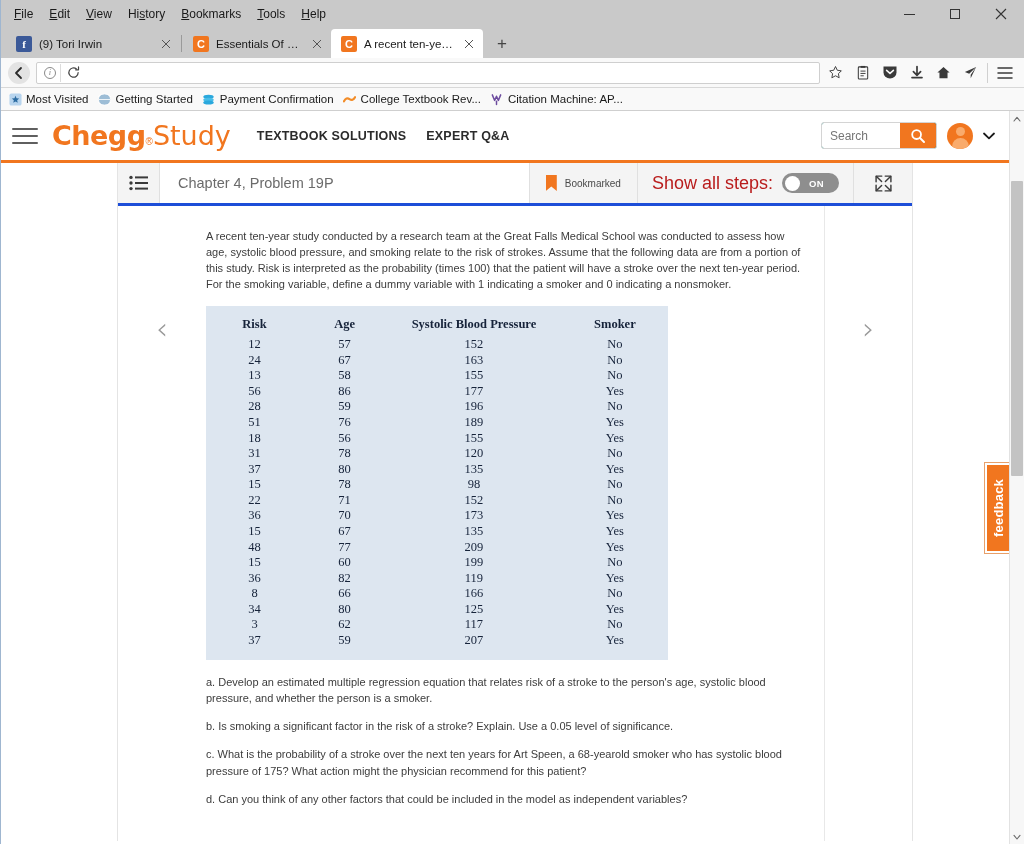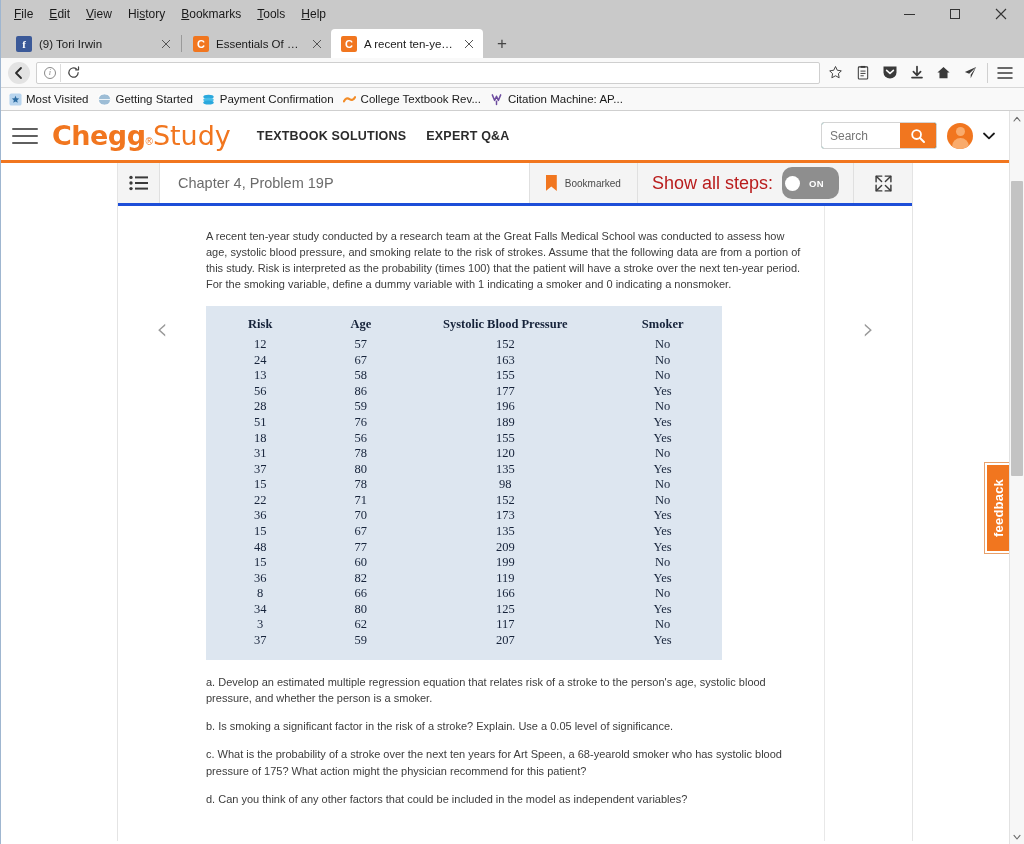--- a/index.html
+++ b/index.html
@@ -356,21 +356,21 @@
     gap: 9px;
     border-right: 1px solid #e0e0e0;
     white-space: nowrap;
   }
   .tb-steps .lbl { font-size: 18px; color:#b91c1c; }
   .toggle {
     width: 57px; height: 20px;
     border-radius: 10px;
     background: #8e8e8e;
     display:flex; align-items:center;
-    padding: 16px 3px;
+    padding: 4px 3px;
     position: relative;
   }
   .toggle .knob {
     width: 15px; height:15px; border-radius:50%;
     background:#fff;
   }
   .toggle .on {
     flex:1 1 auto; text-align:center;
     color:#fff; font-size:9.5px; font-weight:bold;
     letter-spacing:0.5px;
@@ -415,21 +415,21 @@
     color: #3c3c3c;
     margin: 0 0 13px 0;
   }
   .para.q { margin-bottom: 12px; }
 
   
   .datatable {
     background: #dde6f0;
     padding: 10px 0 12px 0;
     margin: 5px 0 14px 0;
-    width: 516px;
+    width: 462px;
     font-family: "Liberation Serif", serif;
     color: #16233a;
   }
   .datatable table {
     width: 100%;
     border-collapse: collapse;
   }
   .datatable th {
     font-size: 12.5px;
     font-weight: bold;

